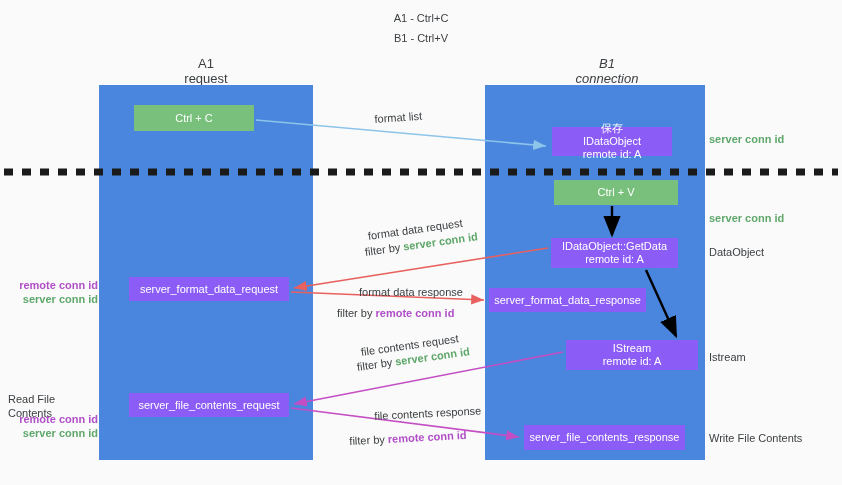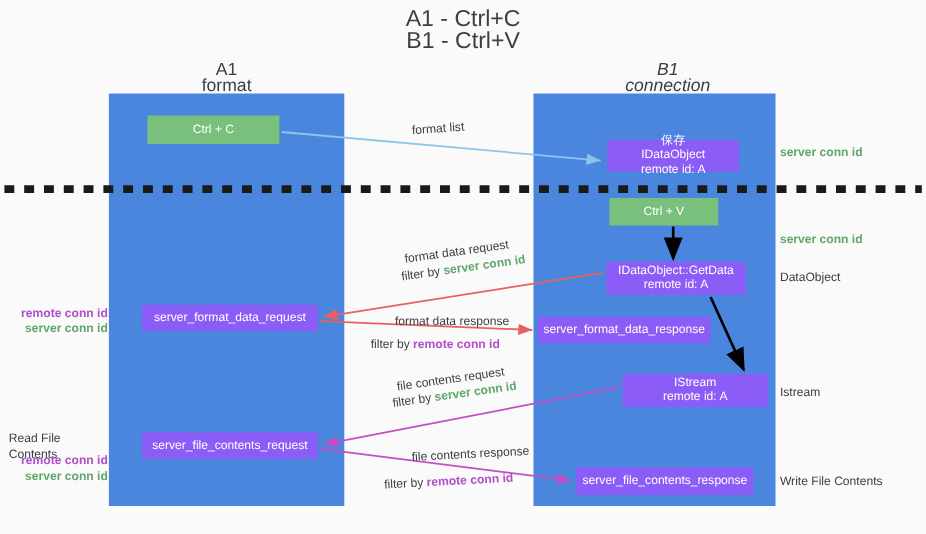--- a/index.html
+++ b/index.html
@@ -9,44 +9,44 @@
     font-family:"Liberation Sans","DejaVu Sans",sans-serif;
     color:#3c4043;
     overflow:hidden;
     position:relative;
   }
   #stage{position:absolute;left:0;top:0;width:842px;height:485px;}
   svg.layer{position:absolute;left:0;top:0;width:842px;height:485px;pointer-events:none;}
 
   .title{
     position:absolute;left:0;top:8px;width:842px;
-    text-align:center;font-size:21px;line-height:20px;color:#3c4043;
+    text-align:center;font-size:11px;line-height:20px;color:#3c4043;
   }
 
   .col{position:absolute;background:#4a86de;}
   #col-a1{left:99px;top:85px;width:214px;height:375px;}
   #col-b1{left:485px;top:85px;width:220px;height:375px;}
 
   .colhead{
-    position:absolute;text-align:center;font-size:16px;line-height:15px;color:#3c4043;
+    position:absolute;text-align:center;font-size:13px;line-height:15px;color:#3c4043;
   }
   #head-a1{left:124px;top:56px;width:164px;}
   #head-b1{left:525px;top:56px;width:164px;font-style:italic;}
 
   .box{
     position:absolute;
     display:flex;align-items:center;justify-content:center;
     text-align:center;color:#ffffff;font-size:11px;line-height:13px;
     box-sizing:border-box;padding:2px 20px;
   }
   .orange{background:#8b5cf6;}
   .green{background:#78c07c;}
 
   #box-ctrlc{left:134px;top:105px;width:120px;height:26px;}
-  #box-ctrlv{left:554px;top:180px;width:99px;height:25px;}
+  #box-ctrlv{left:554px;top:180px;width:124px;height:25px;}
   #box-dataobject{left:552px;top:127px;width:120px;height:29px;}
   #box-getdata{left:551px;top:238px;width:127px;height:30px;}
   #box-istream{left:566px;top:340px;width:132px;height:30px;}
   #box-fmtreq{left:129px;top:277px;width:160px;height:24px;}
   #box-fmtresp{left:489px;top:288px;width:157px;height:24px;}
   #box-filereq{left:129px;top:393px;width:160px;height:24px;}
   #box-fileresp{left:524px;top:425px;width:161px;height:25px;}
 
   .sidelabel{position:absolute;font-size:11px;line-height:14px;color:#3c4043;}
   .conn-green{color:#5fa76a;font-weight:bold;}
@@ -79,21 +79,21 @@
 
 <div id="stage">
 
   <div class="title">
     <div>A1 - Ctrl+C</div>
     <div>B1 - Ctrl+V</div>
   </div>
 
   <div class="colhead" id="head-a1">
     <div>A1</div>
-    <div>format</div>
+    <div>request</div>
   </div>
   <div class="colhead" id="head-b1">
     <div>B1</div>
     <div>connection</div>
   </div>
 
   <div class="col" id="col-a1"></div>
   <div class="col" id="col-b1"></div>
 
   <svg class="layer" viewBox="0 0 842 485">

